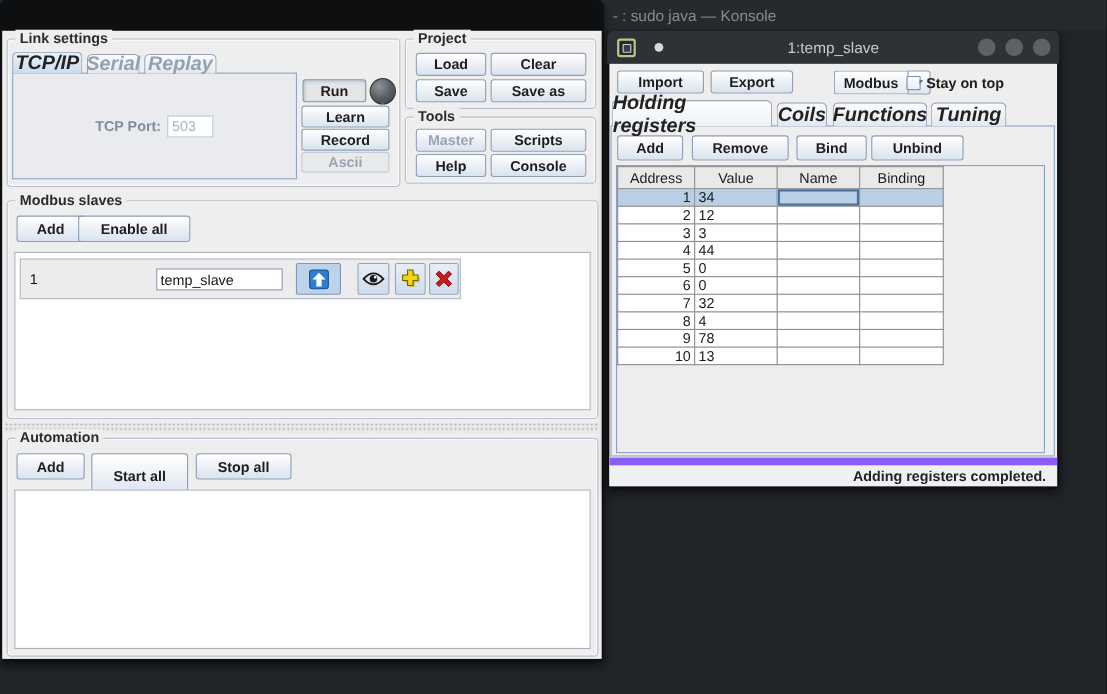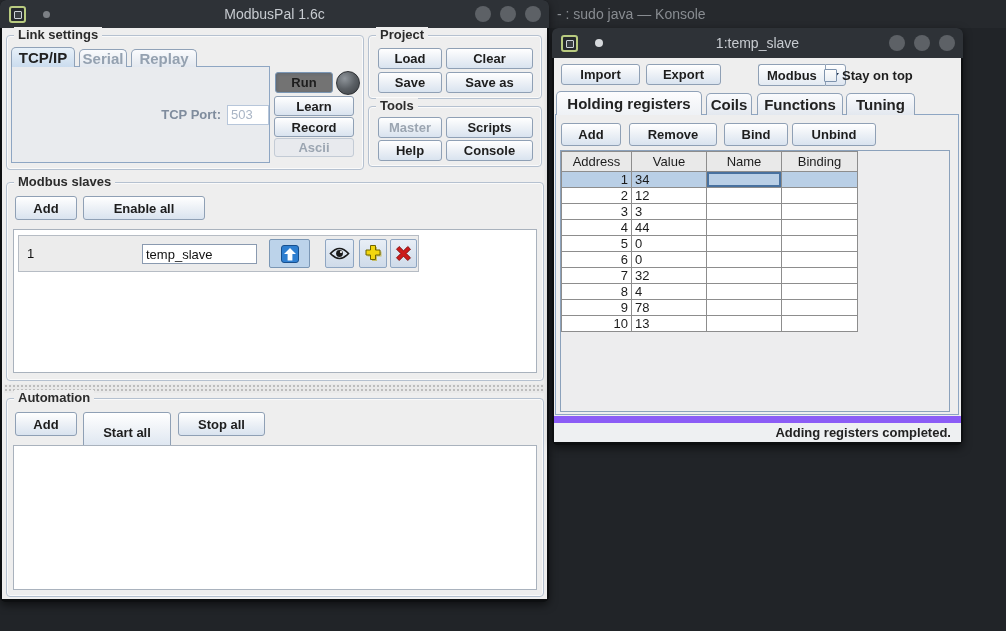--- a/index.html
+++ b/index.html
@@ -27,24 +27,24 @@
   .group{position:absolute;border:1px solid #b5c1d0;border-radius:4px;
          box-shadow:inset 0 0 0 1px rgba(255,255,255,.7);}
   .group-title{position:absolute;top:-9px;left:7px;background:#eeeeee;padding:0 4px;
                font-weight:700;font-size:13px;color:#2b2b2b;white-space:nowrap;line-height:16px;}
   .btn{position:absolute;display:flex;align-items:center;justify-content:center;box-sizing:border-box;
        background:linear-gradient(180deg,#ffffff 0%,#eef2f7 45%,#d9e3ef 100%);
        border:1px solid #8fa0b5;border-radius:3px;font-weight:700;font-size:13px;color:#1d1d1d;
        white-space:nowrap;cursor:default;}
   .btn.disabled{color:#9ba5b1;}
   .btn.flat{background:#e8eaee;border-color:#c3cbd5;color:#9ba5b1;}
-  .btn.toggled{background:#737373;border-color:#7b97b5;box-shadow:inset 1px 1px 3px rgba(40,70,110,.25);}
+  .btn.toggled{background:#e5e5e5;border-color:#7b97b5;box-shadow:inset 1px 1px 3px rgba(40,70,110,.25);}
   .tab{position:absolute;display:flex;align-items:center;justify-content:center;box-sizing:border-box;
        border:1px solid #90a2b8;border-bottom:none;border-radius:5px 5px 0 0;
-       background:linear-gradient(#fafbfd,#e3e8ef);font-weight:700;font-size:15px;color:#222;z-index:3;}
+       background:linear-gradient(#fafbfd,#e3e8ef);font-weight:700;font-size:18px;color:#222;z-index:3;font-style:italic;}
   .tab.dim{color:#94a1b0;}
   .tab.selected{z-index:5;}
   .tab.sel-blue{background:linear-gradient(#e8f1f9,#cbdcee);}
   .tab.sel-light{background:linear-gradient(#fdfdfe,#eef1f5);}
   .tabpanel{position:absolute;border:1px solid #8ea6c3;box-sizing:border-box;z-index:2;}
   .textfield{position:absolute;box-sizing:border-box;border:1px solid #8a9ab0;background:#fff;
              font-family:inherit;font-size:13px;color:#111;padding:1px 3px;outline:none;}
   .textfield.disabled{border-color:#b7c6da;color:#a9b5c5;}
   .led{position:absolute;border-radius:50%;border:1px solid #2f3236;
        background:radial-gradient(circle at 35% 30%,#8f959b 0%,#5a5f64 50%,#3b3f43 100%);}
@@ -85,41 +85,29 @@
 </head>
 <body>
 
 <div class="screen">
 
   <div class="konsole-bar">
     <div class="konsole-title">- : sudo java — Konsole</div>
   </div>
 
   <div class="window" style="left:0;top:0;width:549px;height:602px;">
-    <div class="titlebar" style="height:28px;">
-      <span class="app-icon">
-          <i></i>
-        </span>
-      <span class="tb-dot"></span>
-      <span class="win-title">ModbusPal 1.6c</span>
-      <span class="tb-controls">
-        <span class="tb-circle"></span>
-        <span class="tb-circle"></span>
-        <span class="tb-circle"></span>
-      </span>
-    </div>
     <div class="win-body" style="top:28px;bottom:3px;"></div>
 
     <div class="group" style="left:6px;top:35px;width:356px;height:133px;">
       <span class="group-title">Link settings</span>
       <div class="tab selected sel-blue" style="left:4px;top:11px;width:64px;height:20px;">TCP/IP</div>
       <div class="tab dim" style="left:72px;top:13px;width:48px;height:18px;">Serial</div>
       <div class="tab dim" style="left:124px;top:13px;width:66px;height:18px;">Replay</div>
       <div class="tabpanel" style="left:4px;top:30px;width:259px;height:97px;background:#e9ebee;
-                                   display:flex;align-items:center;justify-content:flex-end;gap:6px;">
+                                   display:flex;align-items:center;justify-content:center;gap:6px;">
         <span style="font-weight:700;font-size:13px;color:#7f8c9d;">TCP Port:</span>
         <input class="textfield disabled" style="position: static; width: 42px; height: 20px;" disabled="" value="503">
       </div>
       <div class="btn toggled" style="left:268px;top:36px;width:58px;height:21px;">Run</div>
       <div class="led" style="left:329px;top:35px;width:22px;height:22px;"></div>
       <div class="btn" style="left:267px;top:60px;width:80px;height:20px;">Learn</div>
       <div class="btn" style="left:267px;top:81px;width:80px;height:20px;">Record</div>
       <div class="btn flat" style="left:267px;top:102px;width:80px;height:19px;">Ascii</div>
     </div>
 
@@ -135,21 +123,21 @@
       <span class="group-title">Tools</span>
       <div class="btn disabled" style="left:9px;top:10px;width:64px;height:21px;">Master</div>
       <div class="btn" style="left:77px;top:10px;width:87px;height:21px;">Scripts</div>
       <div class="btn" style="left:9px;top:33px;width:64px;height:21px;">Help</div>
       <div class="btn" style="left:77px;top:33px;width:87px;height:21px;">Console</div>
     </div>
 
     <div class="group" style="left:6px;top:182px;width:536px;height:197px;">
       <span class="group-title">Modbus slaves</span>
       <div class="btn" style="left:8px;top:13px;width:62px;height:24px;">Add</div>
-      <div class="btn" style="left:76px;top:13px;width:122px;height:24px;">Enable all</div>
+      <div class="btn" style="left:64px;top:13px;width:102px;height:24px;">Enable all</div>
       <div class="panel-white" style="left:6px;top:46px;width:524px;height:144px;">
         <div class="slave-row" style="left:4px;top:5px;width:401px;height:37px;">
           <span class="slave-id">1</span>
           <input class="textfield" style="left: 123px; top: 8px; width: 115px; height: 20px;" value="temp_slave">
           <div class="iconbtn toggled" style="left:250px;top:3px;width:41px;height:29px;">
             <span style="display:flex;">
               <svg width="22" height="22" viewBox="0 0 22 22">
                 <rect x="2.5" y="2.5" width="17" height="17" rx="2.5" fill="#2f7fd0" stroke="#184f8d"></rect>
                 <path d="M11 5 L17 11 H13.4 V17.5 H8.6 V11 H5 Z" fill="#ffffff"></path>
               </svg>

